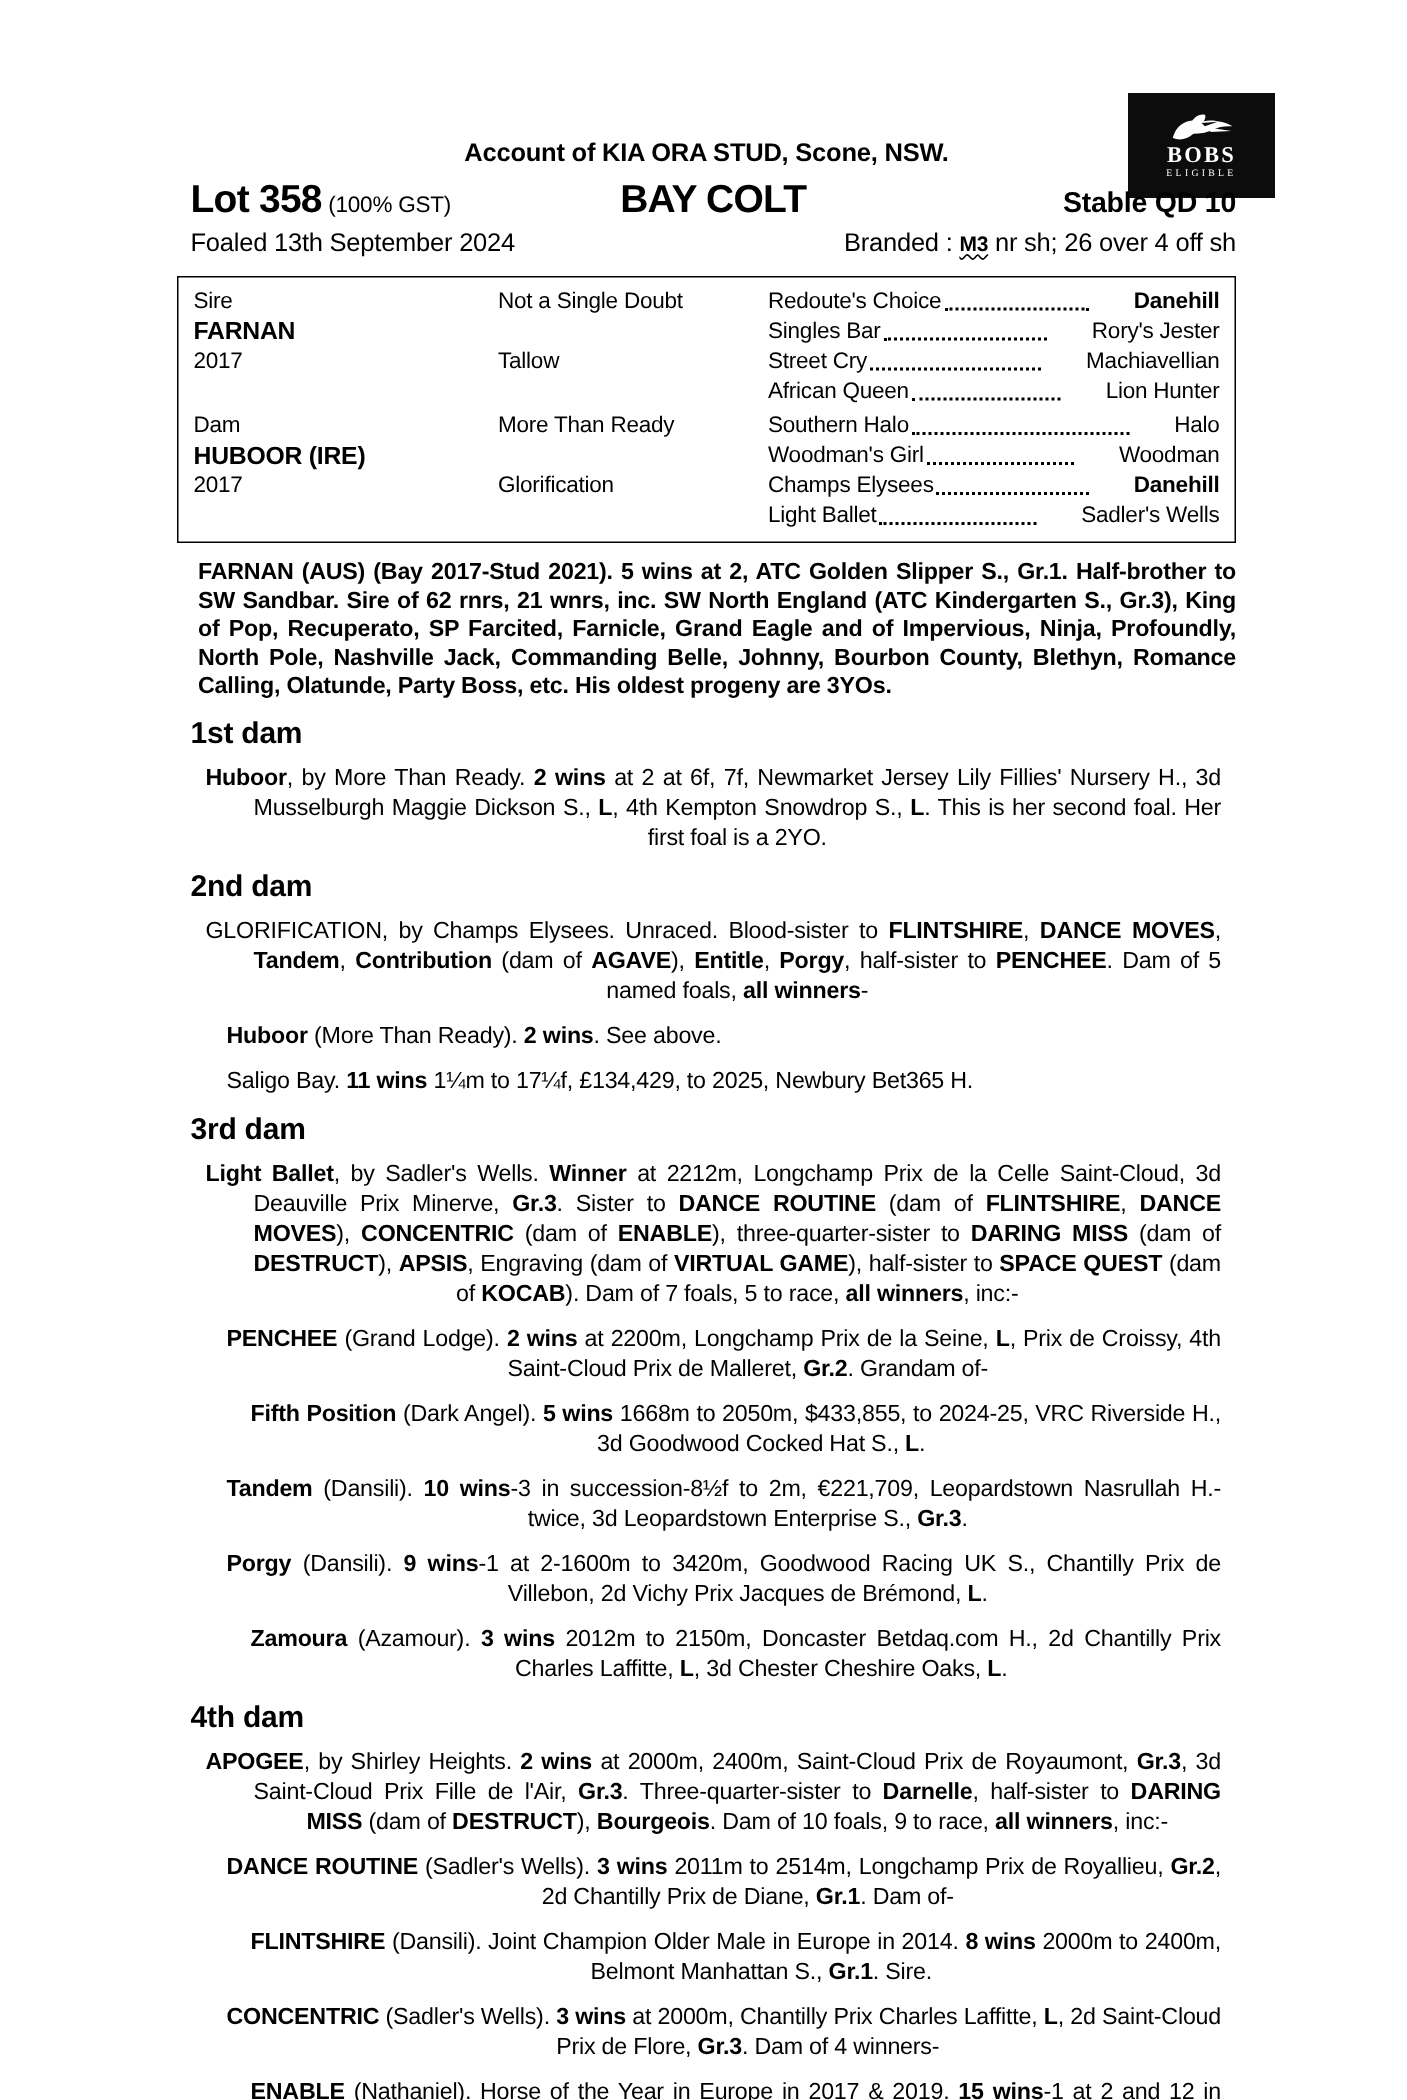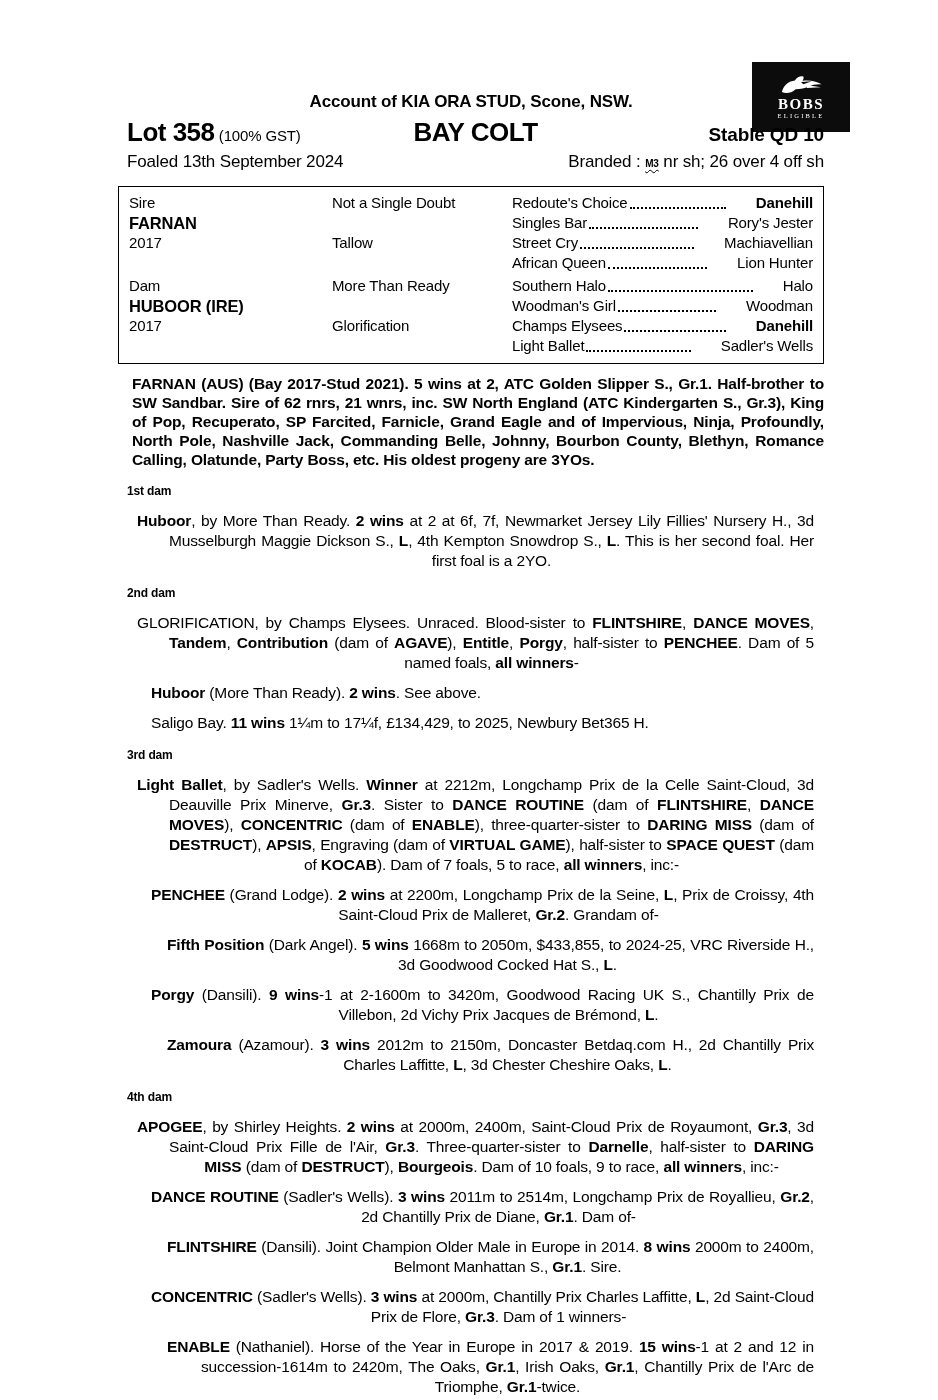--- a/index.html
+++ b/index.html
@@ -21,21 +21,21 @@
   
   .account{margin-top:92px;text-align:center;font-weight:bold;font-size:17px;line-height:20px;}
   .lotrow{display:flex;align-items:baseline;margin-top:5px;padding-left:9px;}
   .lotrow .side{flex:1;}
   .lotnum{font-weight:bold;font-size:26px;letter-spacing:-0.5px;}
   .gst{font-size:15px;}
   .title{font-weight:bold;font-size:26px;letter-spacing:-0.5px;text-align:center;}
   .stable{text-align:right;font-weight:bold;font-size:19px;}
   .foalrow{display:flex;justify-content:space-between;margin-top:3px;padding-left:9px;
            font-size:17px;line-height:22px;}
-  .brandmark{font-weight:800;font-size:10px;
+  .brandmark{font-weight:800;font-size:14px;
              text-decoration:underline;text-decoration-style:wavy;text-decoration-thickness:1px;
              text-underline-offset:2px;text-align:right;}
 
   
   .pedbox{margin-top:11px;border:1.5px solid #000;padding:6px 10px 7px 10px;font-size:15px;}
   .pgroup{display:grid;grid-template-columns:203px 180px 1fr;grid-auto-rows:20px;}
   .pgroup.second{margin-top:3px;}
   .gr1{grid-row:1}.gr2{grid-row:2}.gr3{grid-row:3}.gr4{grid-row:4}
   .gc1{grid-column:1}.gc2{grid-column:2}.gc3{grid-column:3}
   .pc{line-height:20px;white-space:nowrap;}
@@ -43,21 +43,21 @@
   .pline{display:flex;align-items:flex-end;line-height:20px;}
   .pline .pl{white-space:nowrap;}
   .pline .pr{white-space:nowrap;padding-left:28px;}
   .pline .dots{flex:1;border-bottom:2px dotted #000;margin:0 2px 4px 2px;min-width:10px;}
   .bold{font-weight:bold;}
 
   
   .sirepara{margin:10px 0 0 14px;font-weight:bold;font-size:15.5px;line-height:19px;
             text-align:justify;}
   .damsec{margin-left:9px;}
-  .damhead{font-weight:bold;font-size:12px;margin:13px 0 2px 0;line-height:19px;}
+  .damhead{font-weight:bold;font-size:20px;margin:13px 0 2px 0;line-height:19px;}
   .para{font-size:15.5px;line-height:20px;text-align:justify;margin:10px;}
   .para b{font-weight:bold;}
   .ml{text-align-last:center;}
   .p0{padding-left:32px;text-indent:-32px;}
   .p1{padding-left:46px;text-indent:-32px;}
   .p2{padding-left:64px;text-indent:-34px;}
 </style>
 </head>
 <body>
 
@@ -165,27 +165,28 @@
       <p class="para p0 ml"><span>GLORIFICATION, by Champs Elysees. Unraced. Blood-sister to </span><b>FLINTSHIRE</b><span>, </span><b>DANCE MOVES</b><span>, </span><b>Tandem</b><span>, </span><b>Contribution</b><span> (dam of </span><b>AGAVE</b><span>), </span><b>Entitle</b><span>, </span><b>Porgy</b><span>, half-sister to </span><b>PENCHEE</b><span>. Dam of 5 named foals, </span><b>all winners</b><span>-</span></p>
       <p class="para p1"><b>Huboor</b><span> (More Than Ready). </span><b>2 wins</b><span>. See above.</span></p>
       <p class="para p1"><span>Saligo Bay. </span><b>11 wins</b><span> 1¼m to 17¼f, £134,429, to 2025, Newbury Bet365 H.</span></p>
     </div>
 
     <div class="damsec">
       <div class="damhead">3rd dam</div>
       <p class="para p0 ml"><b>Light Ballet</b><span>, by Sadler's Wells. </span><b>Winner</b><span> at 2212m, Longchamp Prix de la Celle Saint-Cloud, 3d Deauville Prix Minerve, </span><b>Gr.3</b><span>. Sister to </span><b>DANCE ROUTINE</b><span> (dam of </span><b>FLINTSHIRE</b><span>, </span><b>DANCE MOVES</b><span>), </span><b>CONCENTRIC</b><span> (dam of </span><b>ENABLE</b><span>), three-quarter-sister to </span><b>DARING MISS</b><span> (dam of </span><b>DESTRUCT</b><span>), </span><b>APSIS</b><span>, Engraving (dam of </span><b>VIRTUAL GAME</b><span>), half-sister to </span><b>SPACE QUEST</b><span> (dam of </span><b>KOCAB</b><span>). Dam of 7 foals, 5 to race, </span><b>all winners</b><span>, inc:-</span></p>
       <p class="para p1 ml"><b>PENCHEE</b><span> (Grand Lodge). </span><b>2 wins</b><span> at 2200m, Longchamp Prix de la Seine, </span><b>L</b><span>, Prix de Croissy, 4th Saint-Cloud Prix de Malleret, </span><b>Gr.2</b><span>. Grandam of-</span></p>
       <p class="para p2 ml"><b>Fifth Position</b><span> (Dark Angel). </span><b>5 wins</b><span> 1668m to 2050m, $433,855, to 2024-25, VRC Riverside H., 3d Goodwood Cocked Hat S., </span><b>L</b><span>.</span></p>
+      <p class="para p1 ml"><b>Tandem</b><span> (Dansili). </span><b>10 wins</b><span>-3 in succession-8½f to 2m, €221,709, Leopardstown Nasrullah H.-twice, 3d Leopardstown Enterprise S., </span><b>Gr.3</b><span>.</span></p>
       <p class="para p1 ml"><b>Porgy</b><span> (Dansili). </span><b>9 wins</b><span>-1 at 2-1600m to 3420m, Goodwood Racing UK S., Chantilly Prix de Villebon, 2d Vichy Prix Jacques de Brémond, </span><b>L</b><span>.</span></p>
       <p class="para p2 ml"><b>Zamoura</b><span> (Azamour). </span><b>3 wins</b><span> 2012m to 2150m, Doncaster Betdaq.com H., 2d Chantilly Prix Charles Laffitte, </span><b>L</b><span>, 3d Chester Cheshire Oaks, </span><b>L</b><span>.</span></p>
     </div>
 
     <div class="damsec">
       <div class="damhead">4th dam</div>
       <p class="para p0 ml"><b>APOGEE</b><span>, by Shirley Heights. </span><b>2 wins</b><span> at 2000m, 2400m, Saint-Cloud Prix de Royaumont, </span><b>Gr.3</b><span>, 3d Saint-Cloud Prix Fille de l'Air, </span><b>Gr.3</b><span>. Three-quarter-sister to </span><b>Darnelle</b><span>, half-sister to </span><b>DARING MISS</b><span> (dam of </span><b>DESTRUCT</b><span>), </span><b>Bourgeois</b><span>. Dam of 10 foals, 9 to race, </span><b>all winners</b><span>, inc:-</span></p>
       <p class="para p1 ml"><b>DANCE ROUTINE</b><span> (Sadler's Wells). </span><b>3 wins</b><span> 2011m to 2514m, Longchamp Prix de Royallieu, </span><b>Gr.2</b><span>, 2d Chantilly Prix de Diane, </span><b>Gr.1</b><span>. Dam of-</span></p>
       <p class="para p2 ml"><b>FLINTSHIRE</b><span> (Dansili). Joint Champion Older Male in Europe in 2014. </span><b>8 wins</b><span> 2000m to 2400m, Belmont Manhattan S., </span><b>Gr.1</b><span>. Sire.</span></p>
-      <p class="para p1 ml"><b>CONCENTRIC</b><span> (Sadler's Wells). </span><b>3 wins</b><span> at 2000m, Chantilly Prix Charles Laffitte, </span><b>L</b><span>, 2d Saint-Cloud Prix de Flore, </span><b>Gr.3</b><span>. Dam of 1 winners-</span></p>
+      <p class="para p1 ml"><b>CONCENTRIC</b><span> (Sadler's Wells). </span><b>3 wins</b><span> at 2000m, Chantilly Prix Charles Laffitte, </span><b>L</b><span>, 2d Saint-Cloud Prix de Flore, </span><b>Gr.3</b><span>. Dam of 4 winners-</span></p>
       <p class="para p2 ml"><b>ENABLE</b><span> (Nathaniel). Horse of the Year in Europe in 2017 &amp; 2019. </span><b>15 wins</b><span>-1 at 2 and 12 in succession-1614m to 2420m, The Oaks, </span><b>Gr.1</b><span>, Irish Oaks, </span><b>Gr.1</b><span>, Chantilly Prix de l'Arc de Triomphe, </span><b>Gr.1</b><span>-twice.</span></p>
     </div>
 
   </div>
 </div>
 
 </body></html>

